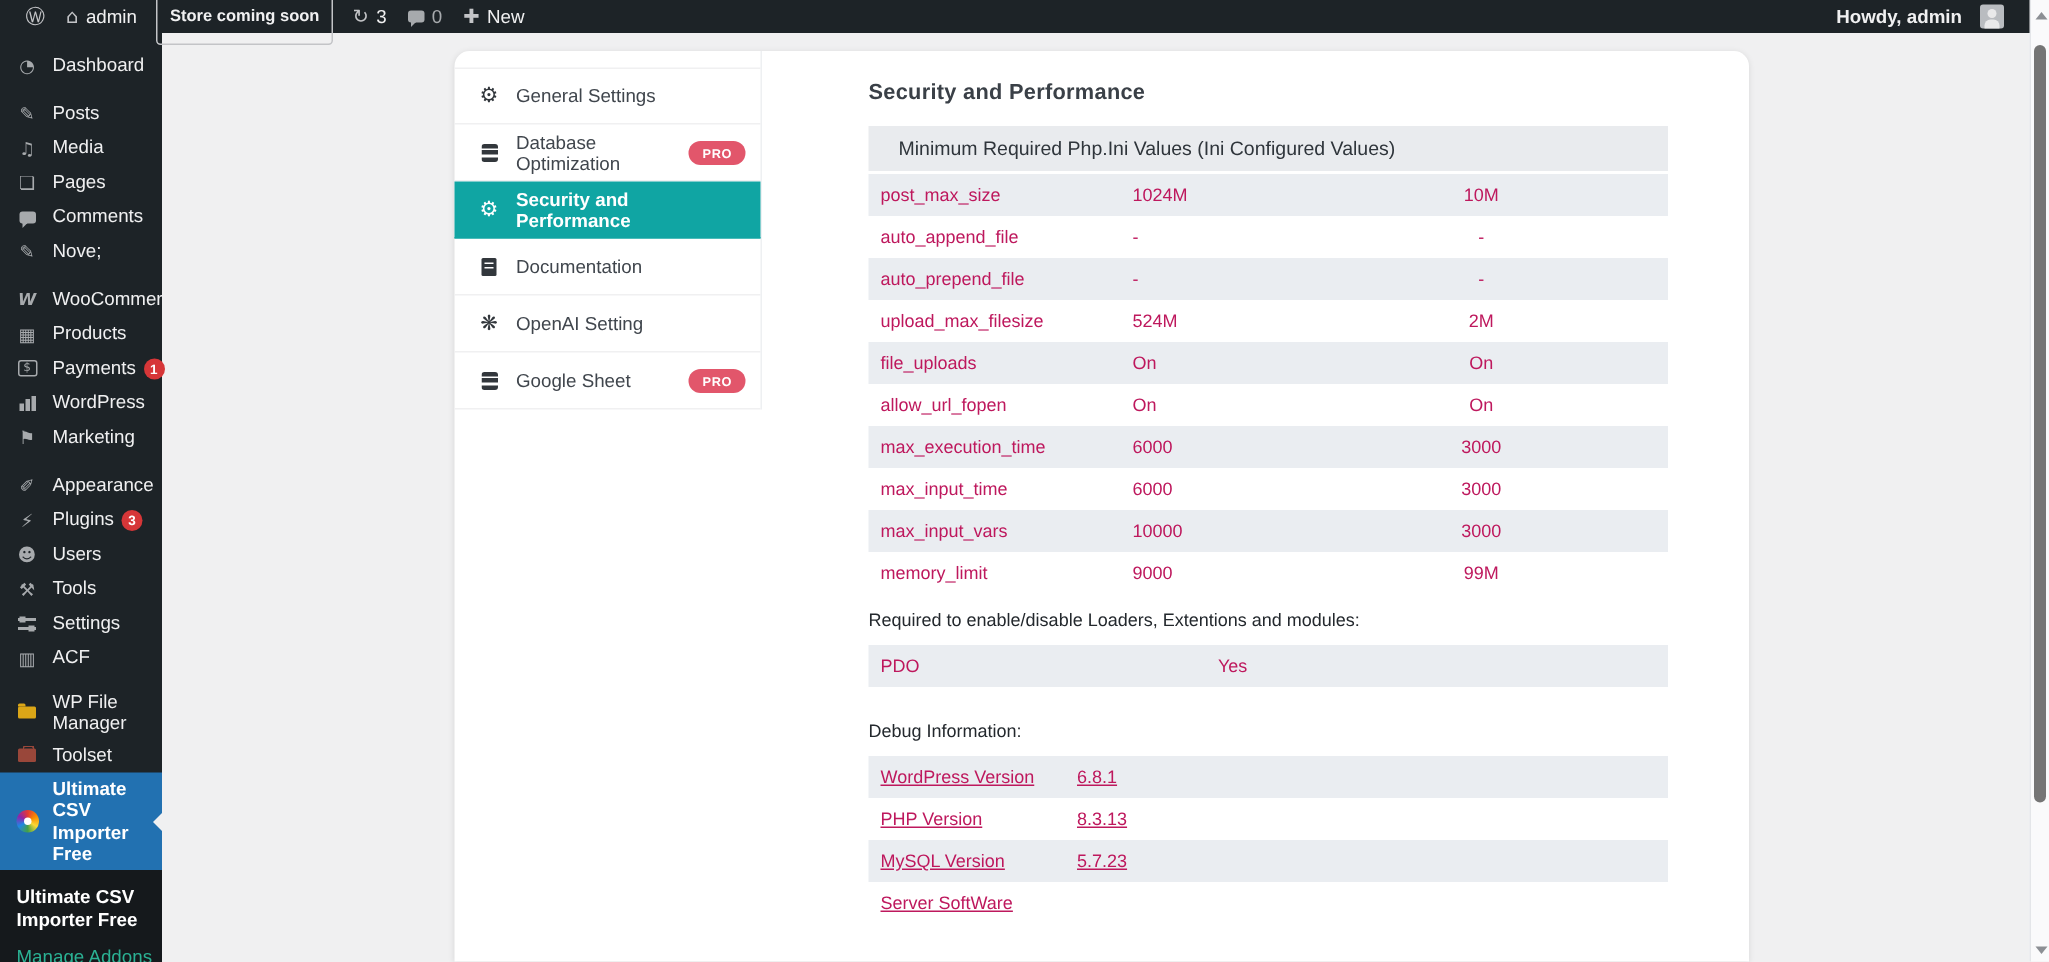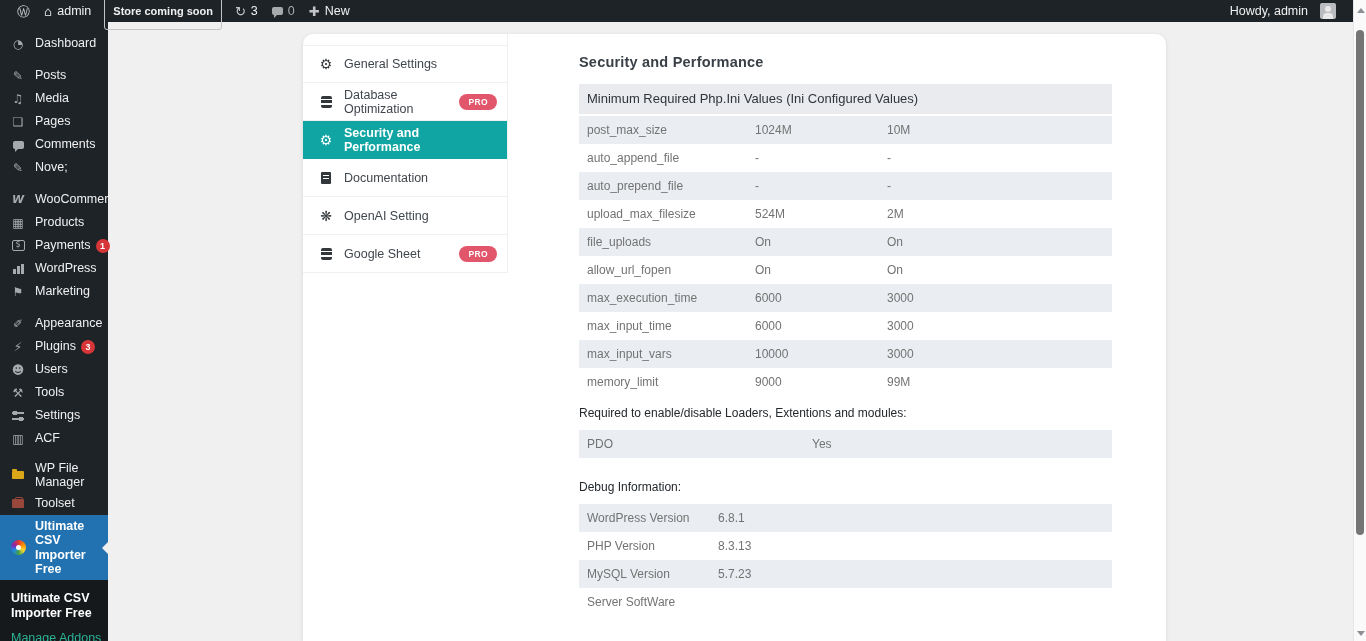--- a/index.html
+++ b/index.html
@@ -8,21 +8,21 @@
 
   
   .admin-bar{ position:absolute; left:0; top:0; width:1353px; height:22px;
     background:#1d2327; color:#f0f0f1; display:flex; align-items:center;
     padding:0 10px; font-size:12.5px; z-index:50; }
   .ab-item{ display:flex; align-items:center; gap:5px; padding:0 7px; height:22px; cursor:pointer; }
   .ab-ic{ font-family:"DejaVu Sans",sans-serif; color:#c3c4c7; font-size:13px; line-height:1; }
   .chip{ border:1px solid #c3c4c7; color:#f0f0f1; font-size:11px; font-weight:700;
     padding:12px 8px; border-radius:3px; margin:0 6px; white-space:nowrap; }
   .muted{ color:#a7aaad; }
-  .ab-right{ margin-left:auto; display:flex; align-items:center; }
+  .ab-right{ margin-left:auto; display:flex; align-items:center;font-weight:bold; }
   .avatar{ width:16px; height:16px; background:#b9bcc0; margin-left:7px; position:relative; border-radius:2px; overflow:hidden; }
   .avatar::before{ content:""; position:absolute; left:5px; top:3px; width:6px; height:6px; border-radius:50%; background:#e9e9ea; }
   .avatar::after{ content:""; position:absolute; left:3px; top:10px; width:10px; height:7px; border-radius:4px 4px 0 0; background:#e9e9ea; }
   .bubble{ display:inline-block; width:11px; height:8px; background:#a7aaad; border-radius:2px; position:relative; }
   .bubble::after{ content:""; position:absolute; left:2px; bottom:-3px;
     border:3px solid transparent; border-top-color:#a7aaad; border-left-color:#a7aaad; }
 
   
   .sidebar{ position:absolute; left:0; top:22px; width:108px; height:619px;
     background:#1d2327; color:#f0f0f1; padding-top:10px; font-size:13px; }
@@ -76,31 +76,31 @@
   .pro{ margin-left:auto; background:#e2566b; color:#fff; font-size:8.5px; font-weight:700;
     letter-spacing:.4px; padding:3px 9px; border-radius:9px; }
   .ic-db{ width:11px; height:12px; background-image:linear-gradient(currentColor,currentColor),linear-gradient(currentColor,currentColor),linear-gradient(currentColor,currentColor);
     background-size:11px 3px,11px 3px,11px 3px; background-position:0 0,0 4.5px,0 9px; background-repeat:no-repeat; border-radius:2px; }
   .ic-doc{ width:10px; height:12px; background:currentColor; border-radius:1px; position:relative; }
   .ic-doc::before{ content:""; position:absolute; left:2px; top:3px; width:6px; height:1.5px; background:#fff; box-shadow:0 3px 0 #fff; }
 
   
   .content{ flex:1; padding:20px 54px 0 71px; }
   .page-title{ font-size:14.5px; font-weight:600; color:#3a4047; letter-spacing:.2px; margin-bottom:14px; }
-  .tbl-title{ background:#e9ebee; height:30px; line-height:30px; padding-left:8px;
+  .tbl-title{ background:#e9ebee; height:30px; line-height:30px; padding-left:20px;
     font-size:13px; font-weight:500; color:#2f353b; margin-bottom:2px; }
   .cols{ display:grid; grid-template-columns:168px 132px 1fr; align-items:center; height:27px; }
   .col{ font-size:9.5px; font-weight:700; letter-spacing:.4px; color:#76828e; padding-left:8px; }
   .trow{ display:grid; grid-template-columns:168px 132px 1fr; align-items:center; height:28px;
-    font-size:12px; color:#737373; }
+    font-size:12px; color:#be185d; }
   .trow.alt{ background:#eaedf1; }
   .trow span{ padding-left:8px; }
-  .trow .right{ text-align:left; padding-right:24px; }
+  .trow .right{ text-align:center; padding-right:24px; }
   .trow.lrow{ grid-template-columns:225px 1fr; }
-  .trow.drow{ grid-template-columns:131px 1fr; }
+  .trow.drow{ grid-template-columns:131px 1fr;text-decoration:underline; }
   .sec-head{ margin:10px 0 10px; font-size:12px; font-weight:500; color:#23282d; }
   .sec-head.debug{ margin-top:22px; }
 
   
   .scrollbar{ position:absolute; left:1353px; top:0; width:13px; height:641px; background:#fafafb; border-left:1px solid #e4e6e9; }
   .sb-up{ position:absolute; top:8px; left:3px; width:0; height:0; border:4px solid transparent; border-bottom:5px solid #8c8f94; margin-top:-4px; }
   .sb-down{ position:absolute; bottom:5px; left:3px; width:0; height:0; border:4px solid transparent; border-top:5px solid #8c8f94; margin-bottom:-4px; }
   .sb-thumb{ position:absolute; top:30px; left:2px; width:8px; height:505px; border-radius:4px; background:#757575; }
 </style>
 </head>

